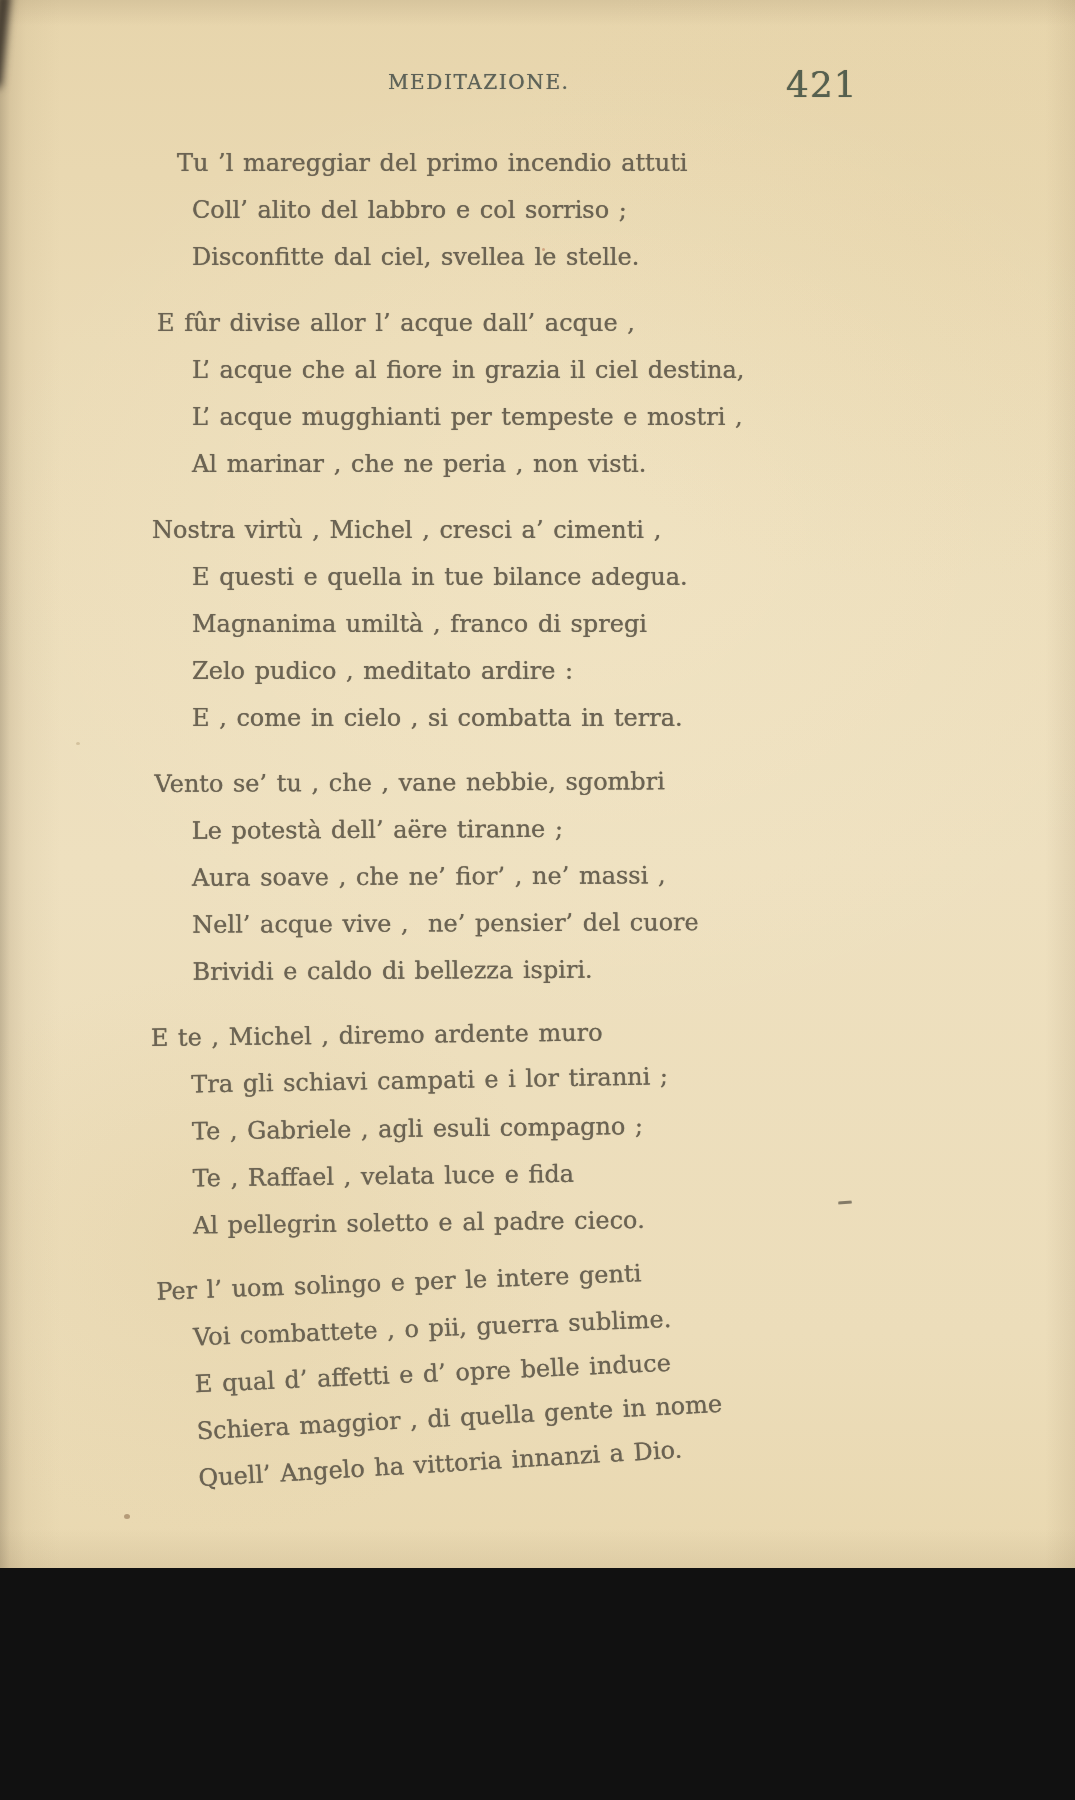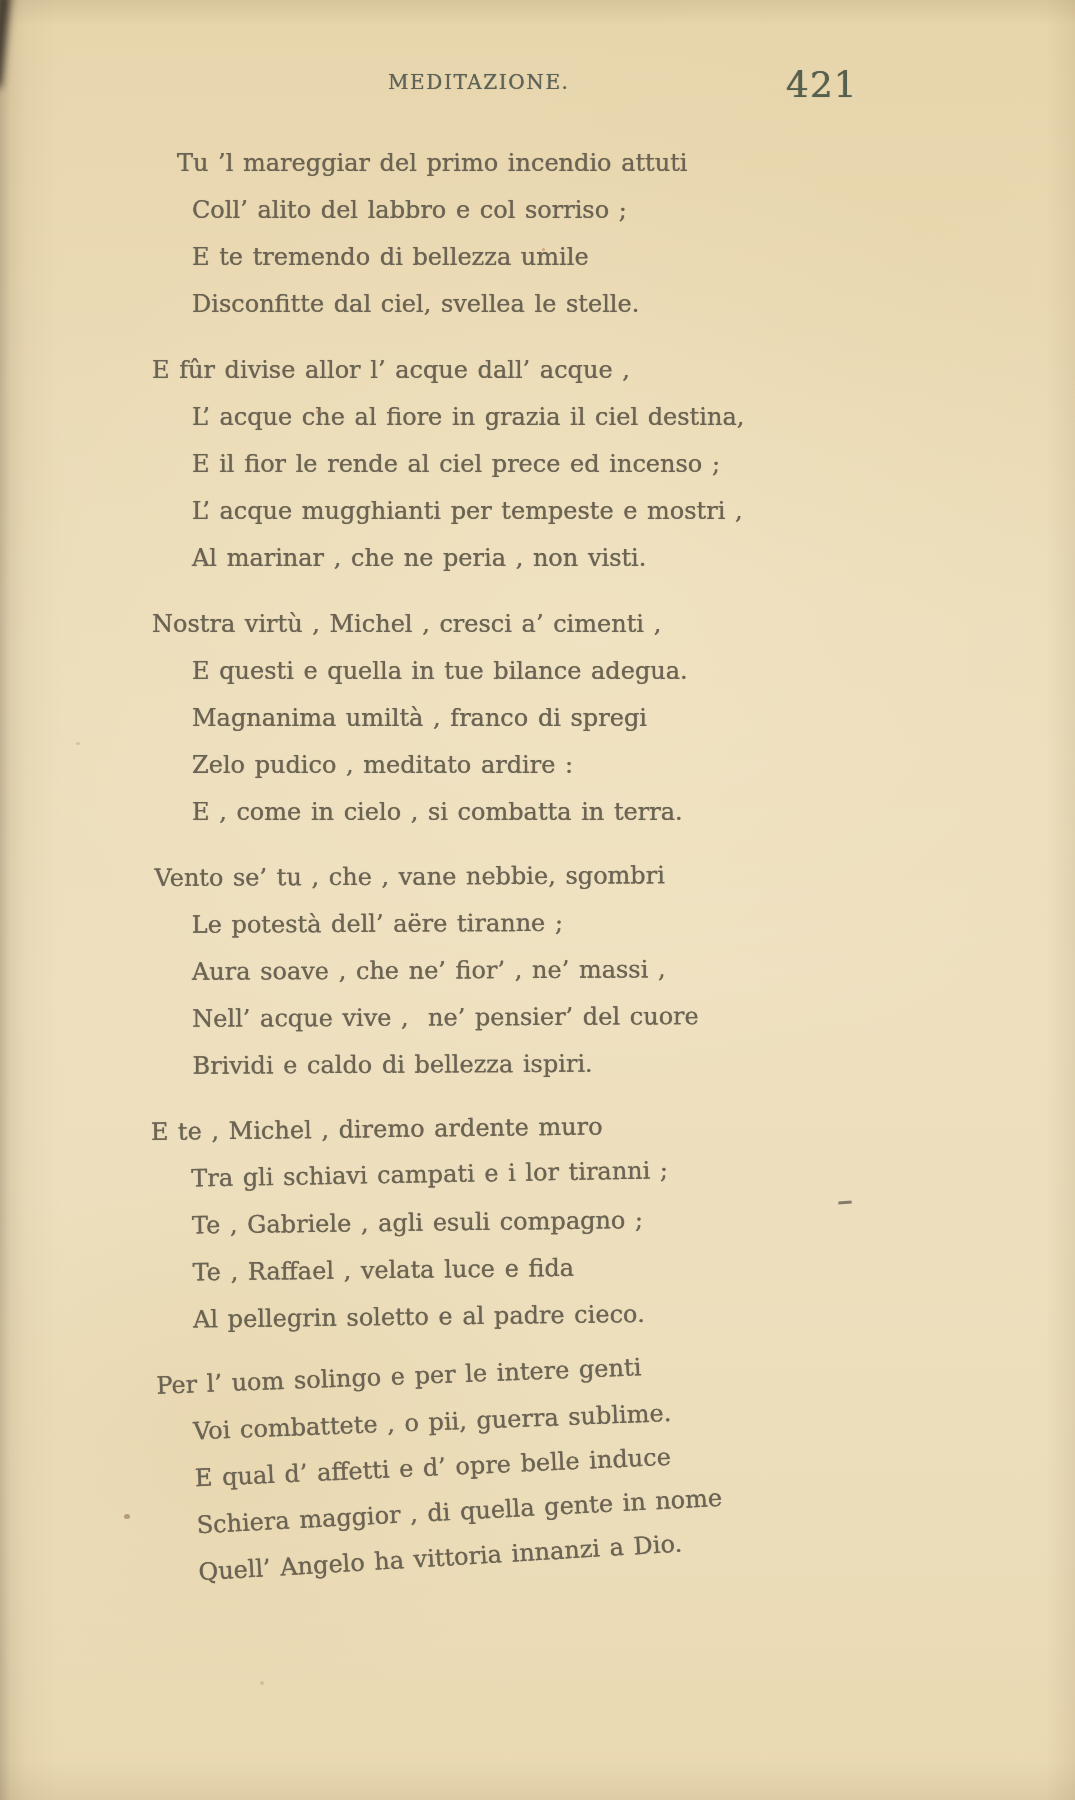--- a/index.html
+++ b/index.html
@@ -3,21 +3,21 @@
 <meta charset="utf-8">
 <style>
   html, body {
     margin: 0;
     padding: 0;
     background: #111;
   }
   .page {
     position: relative;
     width: 1075px;
-    height: 1800px;
+    height: 1568px;
     overflow: hidden;
     font-family: "DejaVu Serif", "Liberation Serif", serif;
     background-color: #ebdbb6;
     background-image:
       radial-gradient(ellipse 900px 700px at 55% 35%, rgba(255,248,225,0.20), rgba(255,248,225,0) 70%),
       radial-gradient(ellipse 500px 400px at 20% 80%, rgba(226,206,160,0.35), rgba(226,206,160,0) 70%),
       radial-gradient(ellipse 600px 500px at 85% 15%, rgba(229,210,165,0.30), rgba(229,210,165,0) 70%),
       linear-gradient(90deg, rgba(96,80,56,0.30) 0px, rgba(130,108,76,0.16) 10px, rgba(160,138,100,0.08) 26px, rgba(0,0,0,0) 60px),
       linear-gradient(270deg, rgba(130,105,70,0.12) 0px, rgba(0,0,0,0) 30px),
       linear-gradient(180deg, rgba(120,98,66,0.14) 0px, rgba(0,0,0,0) 26px),
@@ -68,21 +68,21 @@
   .line {
     height: 47px;
     line-height: 47px;
     white-space: pre;
     word-spacing: 2px;
   }
   .line.indent { margin-left: 40px; }
   .stanza + .stanza { margin-top: 19px; }
   
   .stanza:nth-child(1) .line.first { margin-left: 25px; }
-  .stanza:nth-child(2) .line.first { }
+  .stanza:nth-child(2) .line.first { margin-left: 5px; }
   .stanza:nth-child(4) .line.first { margin-left: 3px; }
   .stanza:nth-child(6) .line.first { margin-left: 8px; }
   .stanza:nth-child(6) .line.indent { margin-left: 43px; }
   
   .stanza:nth-child(4) { transform: rotate(-0.3deg); transform-origin: left center; }
   .stanza:nth-child(5) { transform: rotate(-0.7deg); transform-origin: left center; }
   .stanza:nth-child(6) { transform: rotate(-2.2deg); transform-origin: left center; }
   .stanza:nth-child(5) .line:nth-child(2) { transform: rotate(-0.3deg); transform-origin: left center; }
   .stanza:nth-child(6) .line:nth-child(3) { transform: rotate(-0.4deg); transform-origin: left center; }
   .stanza:nth-child(6) .line:nth-child(4) { transform: rotate(-0.8deg); transform-origin: left center; }
@@ -116,27 +116,25 @@
 
   <div class="header">
     <div class="running-title">MEDITAZIONE.</div>
     <div class="page-number">421</div>
   </div>
 
   <div class="poem">
       <div class="stanza">
         <div class="line first">Tu ’l mareggiar del primo incendio attuti</div>
         <div class="line indent">Coll’ alito del labbro e col sorriso ;</div>
-        <div class="line indent">E te tremendo di bellezza umile</div>
         <div class="line indent">Disconfitte dal ciel, svellea le stelle.</div>
       </div>
       <div class="stanza">
         <div class="line first">E fûr divise allor l’ acque dall’ acque ,</div>
         <div class="line indent">L’ acque che al fiore in grazia il ciel destina,</div>
-        <div class="line indent">E il fior le rende al ciel prece ed incenso ;</div>
         <div class="line indent">L’ acque mugghianti per tempeste e mostri ,</div>
         <div class="line indent">Al marinar , che ne peria , non visti.</div>
       </div>
       <div class="stanza">
         <div class="line first">Nostra virtù , Michel , cresci a’ cimenti ,</div>
         <div class="line indent">E questi e quella in tue bilance adegua.</div>
         <div class="line indent">Magnanima umiltà , franco di spregi</div>
         <div class="line indent">Zelo pudico , meditato ardire :</div>
         <div class="line indent">E , come in cielo , si combatta in terra.</div>
       </div>

